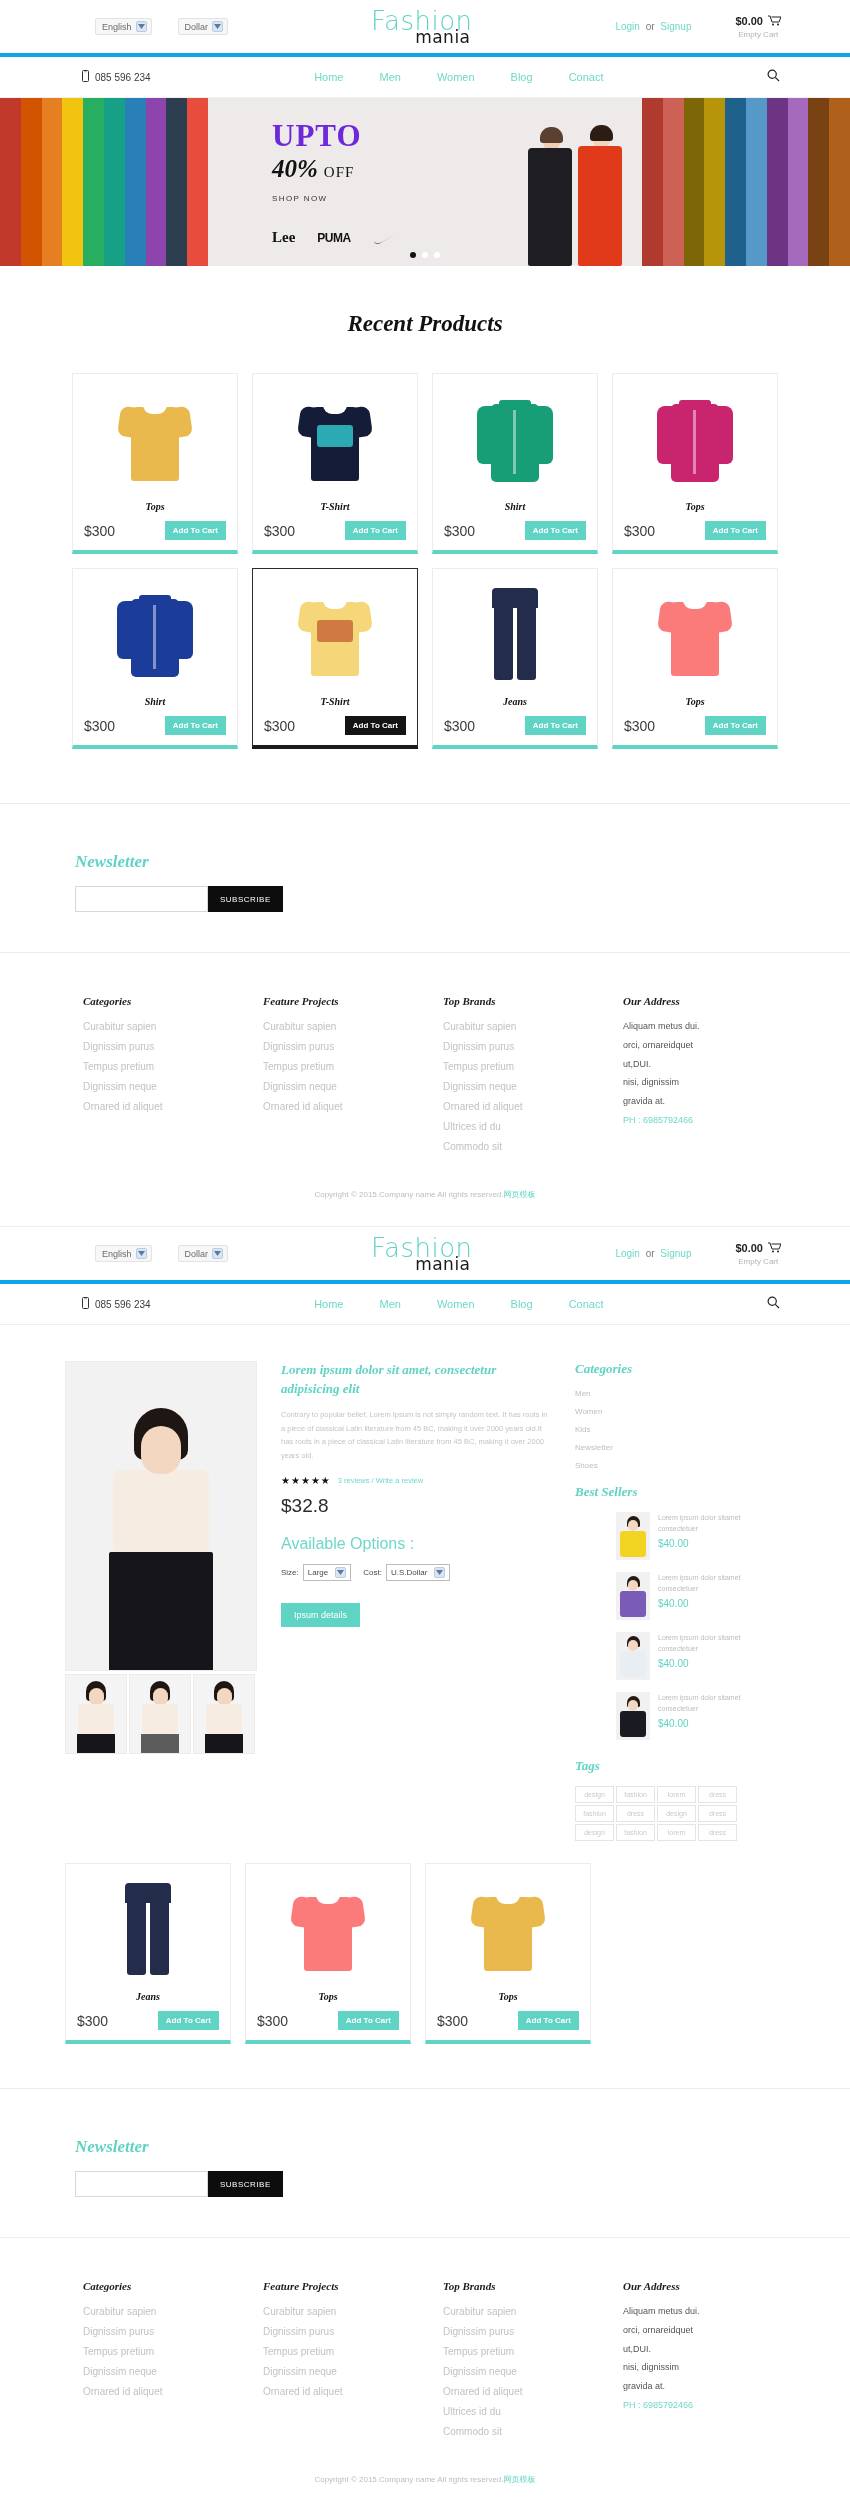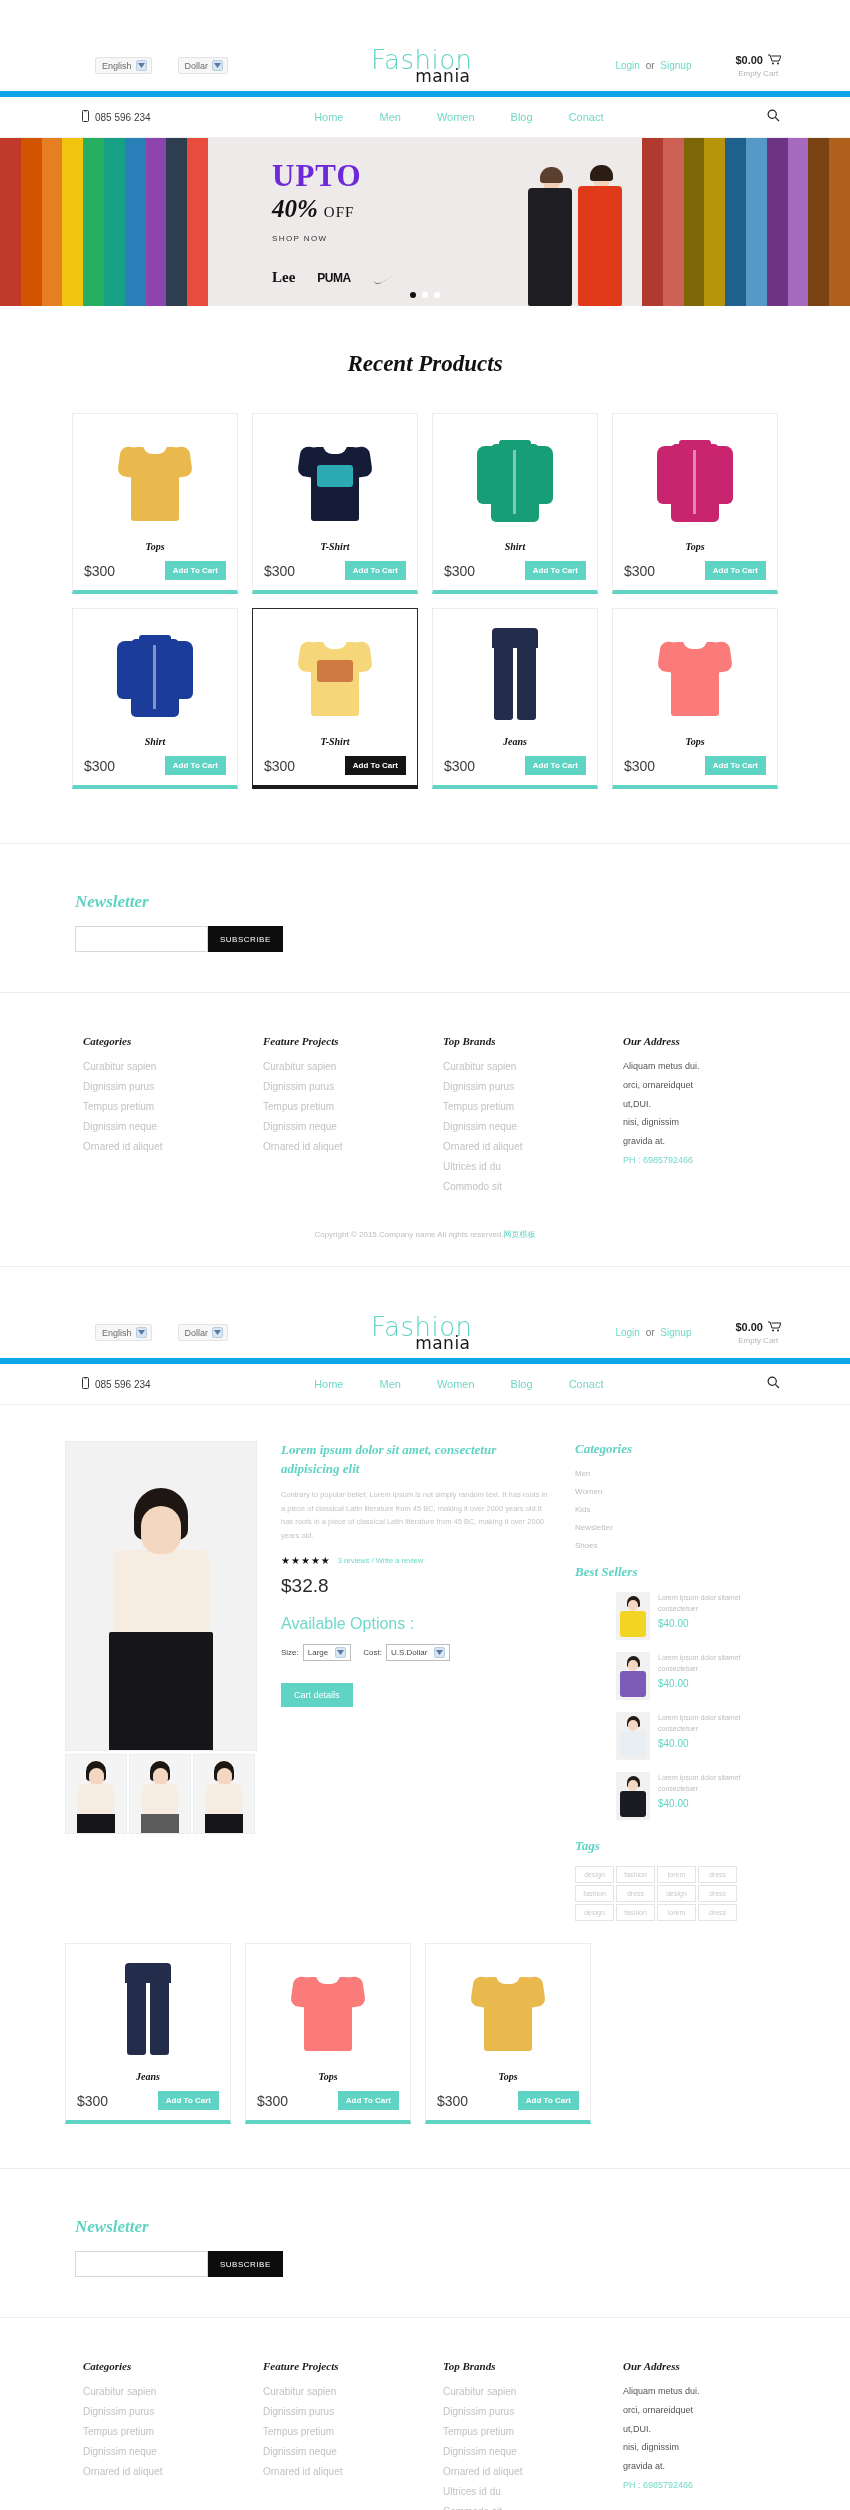--- a/index.html
+++ b/index.html
@@ -12,23 +12,22 @@
   body { width: 850px; }
 
   .page { width: 850px; background: #fff; }
 
   
   .topbar {
     height: 57px;
     background: #fff;
     display: flex;
     align-items: center;
-    border-bottom: 6px solid #0ea5e9;
+    border-bottom: 4px solid #0ea5e9;
     position: relative;
-    margin-top: 40px;
   }
   .topbar-inner {
     width: 780px; margin: 0 auto;
     display: flex; align-items: center; justify-content: space-between;
   }
   .lang-group { display: flex; align-items: center; gap: 26px; padding-left: 60px; }
   .select-pill {
     display: inline-flex; align-items: center; gap: 4px;
     font-size: 9px; color: #6b6b6b;
     background: #f7f7f7; border: 1px solid #e3e3e3;
@@ -766,21 +765,21 @@
         <span>Cost:</span>
         <span class="opt-sel" style="margin-left:-8px">
           <span>U.S.Dollar</span>
           <span class="caret-box">
             <svg width="7" height="5" viewBox="0 0 7 5">
                 <path d="M0 0h7L3.5 5z" fill="#5a79a5"></path>
               </svg>
           </span>
         </span>
       </div>
-      <button class="btn-more">Cart details</button>
+      <button class="btn-more">Ipsum details</button>
     </div>
 
     <div class="sidebar">
       <div class="sb-title">Categories</div>
       <ul class="sb-list" id="sb-cats">
           <li>Men</li>
           <li>Women</li>
           <li>Kids</li>
           <li>Newsletter</li>
           <li>Shoes</li>

